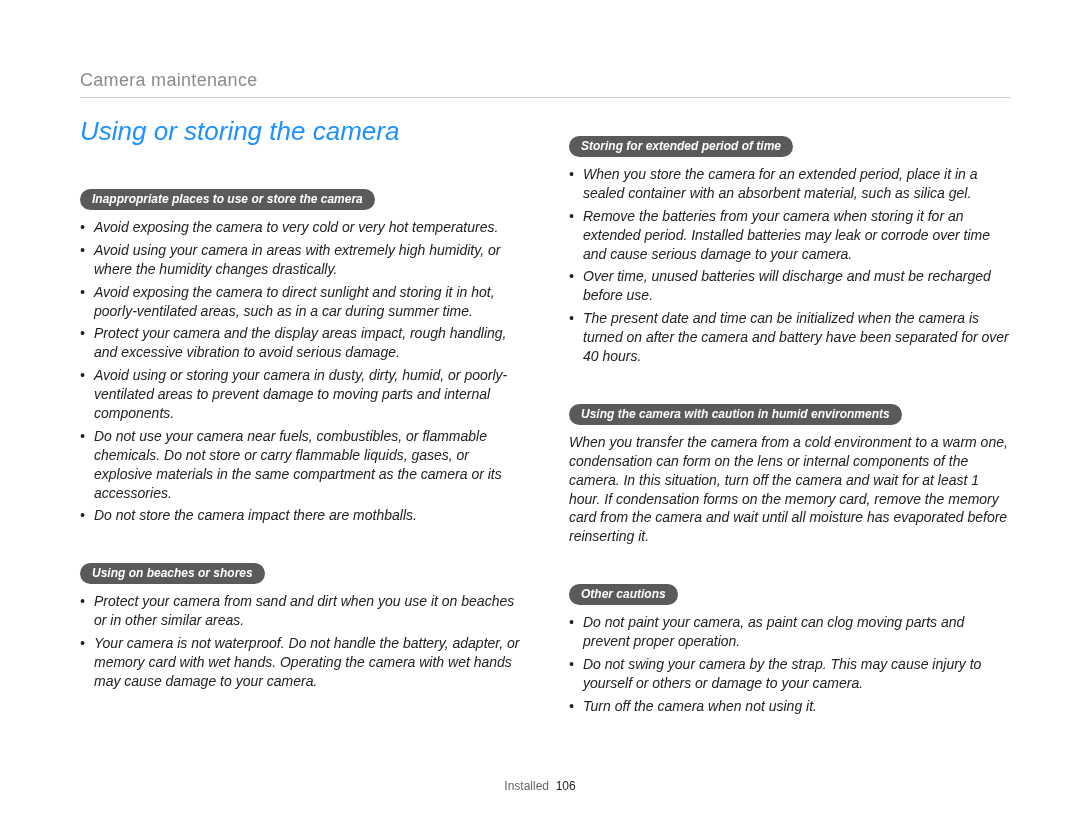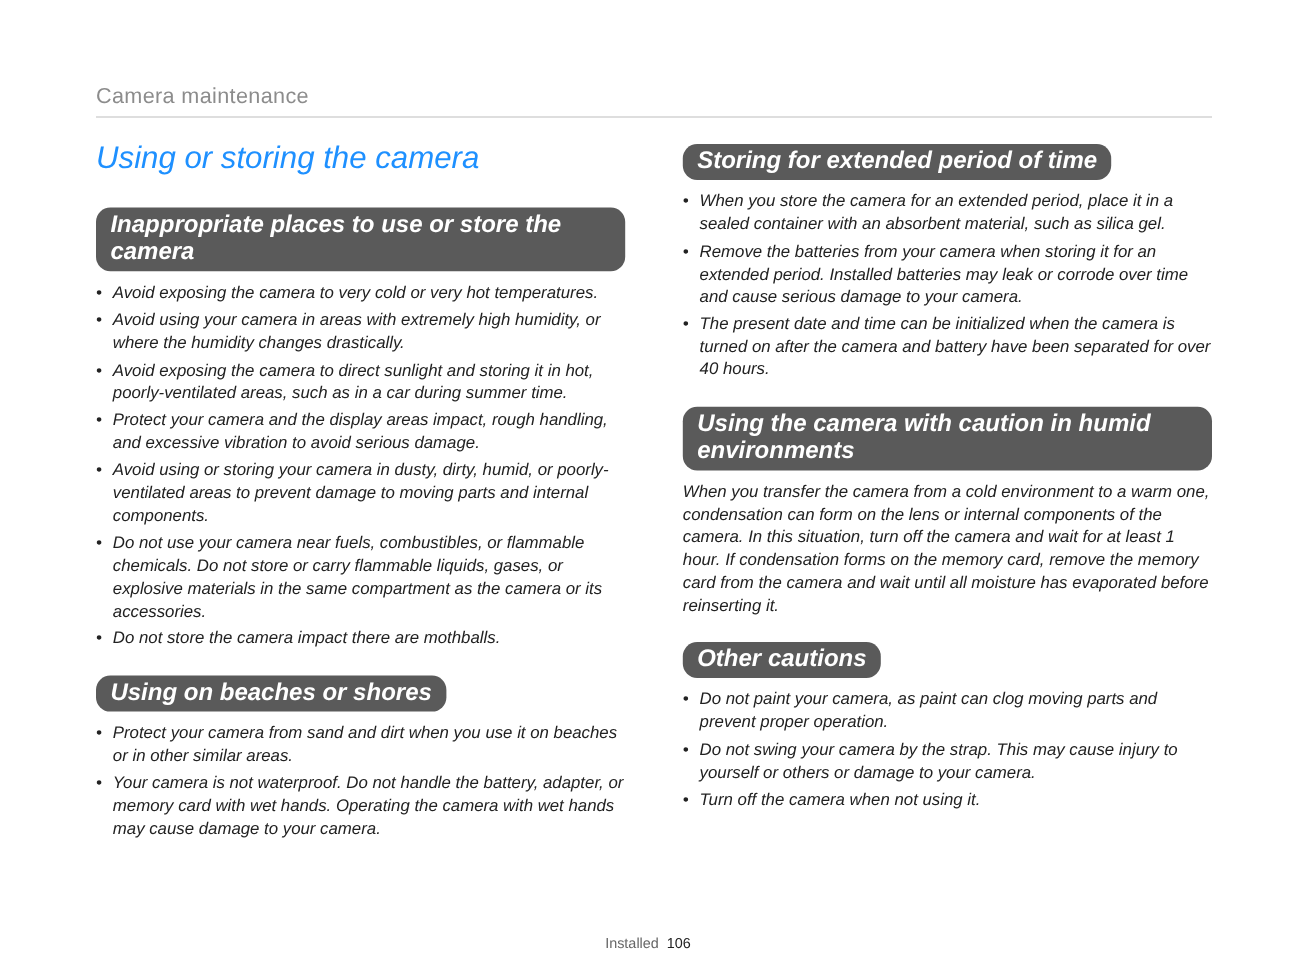--- a/index.html
+++ b/index.html
@@ -42,25 +42,25 @@
   .h1 {
     font-size: 26px;
     color: #1e90ff;
     font-weight: 400;
     margin: 0 0 22px 0;
   }
   .pill {
     display: inline-block;
     background: #5a5a5a;
     color: #ffffff;
-    font-size: 20px;
+    font-size: 12px;
     font-weight: 600;
     border-radius: 12px;
     padding: 3px 12px 4px 12px;
-    margin: 4px 0 8px 0;
+    margin: 20px 0 8px 0;
   }
   ul.bullets {
     list-style: none;
     padding: 0;
     margin: 0 0 18px 0;
   }
   ul.bullets > li {
     position: relative;
     padding-left: 14px;
     font-size: 14px;
@@ -125,20 +125,21 @@
         <li>Your camera is not waterproof. Do not handle the battery, adapter, or memory card with wet hands. Operating the camera with wet hands may cause damage to your camera.</li>
       </ul>
     </div>
 
     <div class="col">
 
       <div class="pill">Storing for extended period of time</div>
       <ul class="bullets">
         <li>When you store the camera for an extended period, place it in a sealed container with an absorbent material, such as silica gel.</li>
         <li>Remove the batteries from your camera when storing it for an extended period. Installed batteries may leak or corrode over time and cause serious damage to your camera.</li>
+        <li>Over time, unused batteries will discharge and must be recharged before use.</li>
         <li>The present date and time can be initialized when the camera is turned on after the camera and battery have been separated for over 40 hours.</li>
       </ul>
 
       <div class="pill">Using the camera with caution in humid environments</div>
       <p class="para">When you transfer the camera from a cold environment to a warm one, condensation can form on the lens or internal components of the camera. In this situation, turn off the camera and wait for at least 1 hour. If condensation forms on the memory card, remove the memory card from the camera and wait until all moisture has evaporated before reinserting it.</p>
 
       <div class="pill">Other cautions</div>
       <ul class="bullets">
         <li>Do not paint your camera, as paint can clog moving parts and prevent proper operation.</li>
         <li>Do not swing your camera by the strap. This may cause injury to yourself or others or damage to your camera.</li>

